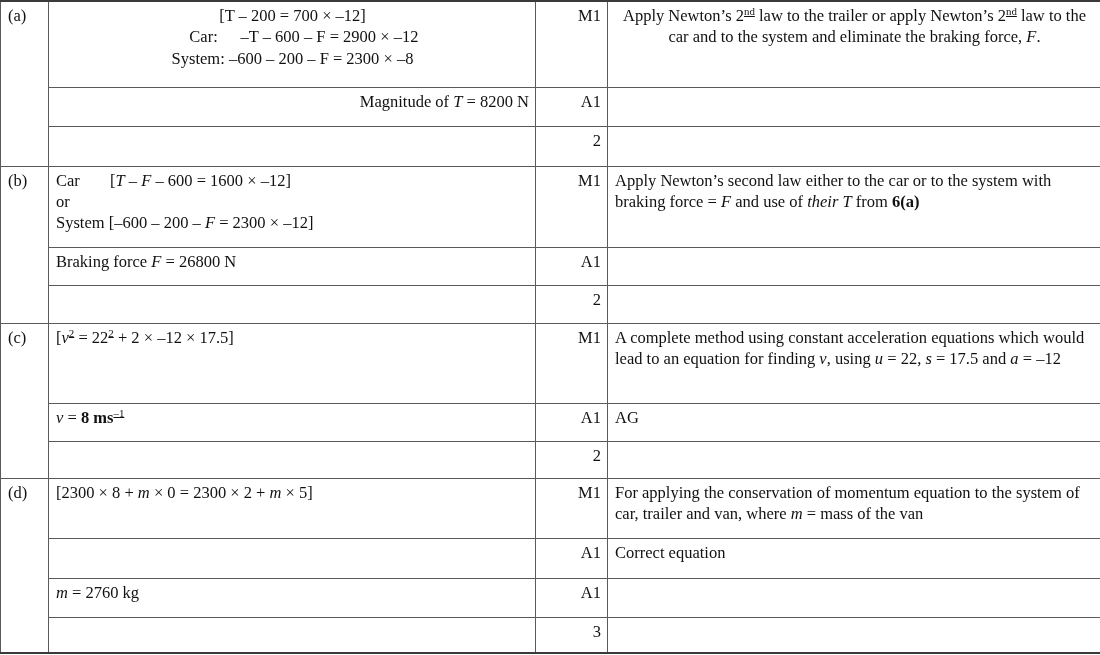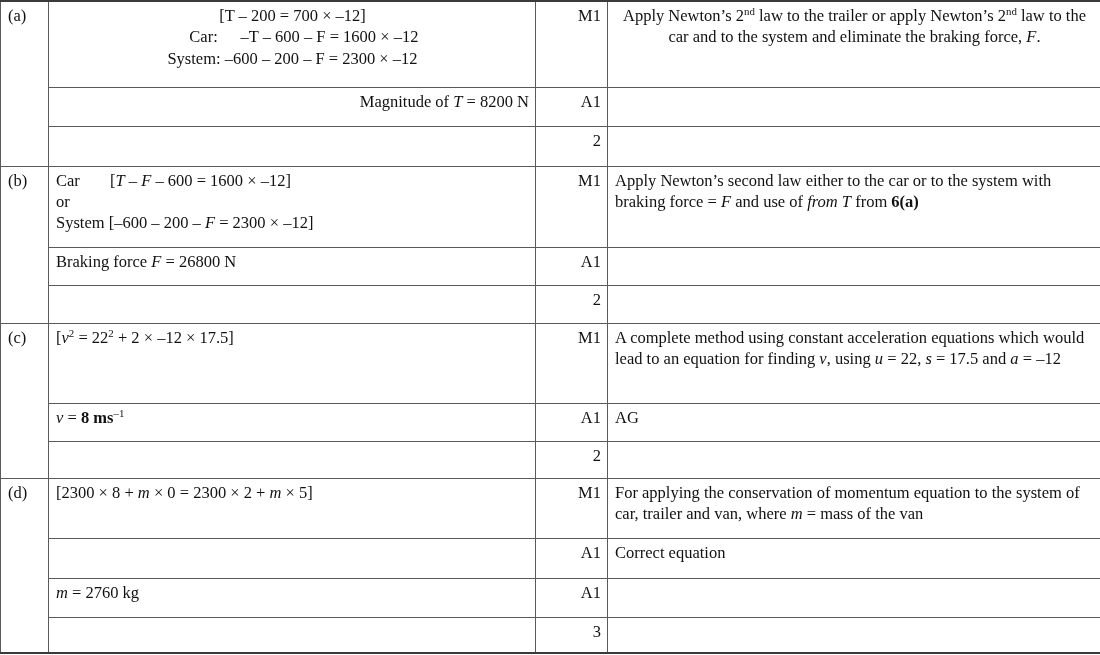--- a/index.html
+++ b/index.html
@@ -91,21 +91,21 @@
   .h-c2 { height: 38px; margin-top: 39px; }
   .h-c3 { height: 37px; }
 
   .h-d1 { height: 60px; }
   .h-d2 { height: 40px; }
   .h-d3 { height: 39px; }
   .h-d4 { height: 36px; }
 
   i, .it { font-style: italic; }
   b, .bd { font-weight: bold; }
-  sup { font-size: 0.66em; vertical-align: super; line-height: 0; }
+  sup { font-size: 0.66em; vertical-align: super; line-height: 0; text-decoration: underline; }
 
   .eqline { white-space: nowrap; }
   .indent-car { display: inline-block; width: 74px; }
   .indent-sys { display: inline-block; }
 </style>
 </head>
 <body>
 
 <div class="sheet">
 <table class="ms">
@@ -114,22 +114,22 @@
         <col class="c-work">
         <col class="c-mark">
         <col class="c-notes">
   </colgroup>
   <tbody>
 
   <tr>
     <td class="part" rowspan="3">(a)</td>
     <td class="work h-a1">
       <div class="eqline">[T – 200 = 700 × –12]</div>
-      <div class="eqline"><span class="indent-car">Car:</span><span>–T – 600 – F = 1600 × –12</span></div>
-      <div class="eqline"><span class="indent-sys">System:</span>&nbsp;<span>–600 – 200 – F = 2300 × –12</span></div>
+      <div class="eqline"><span class="indent-car">Car:</span><span>–T – 600 – F = 2900 × –12</span></div>
+      <div class="eqline"><span class="indent-sys">System:</span>&nbsp;<span>–600 – 200 – F = 2300 × –8</span></div>
     </td>
     <td class="mark h-a1">M1</td>
     <td class="notes h-a1">Apply Newton’s 2<sup>nd</sup> law to the trailer or apply Newton’s 2<sup>nd</sup> law to the car and to the system and eliminate the braking force, <i>F</i>.</td>
   </tr>
   <tr>
     <td class="work h-a2">Magnitude of <i>T</i> = 8200 N</td>
     <td class="mark h-a2">A1</td>
     <td class="notes h-a2"></td>
   </tr>
   <tr>
@@ -139,21 +139,21 @@
   </tr>
 
   <tr class="section-first">
     <td class="part" rowspan="3">(b)</td>
     <td class="work h-b1">
       <div class="eqline"><span style="display:inline-block;width:54px">Car</span><span>[<i>T</i> – <i>F</i> – 600 = 1600 × –12]</span></div>
       <div class="eqline">or</div>
       <div class="eqline"><span>System</span> <span>[–600 – 200 – <i>F</i> = 2300 × –12]</span></div>
     </td>
     <td class="mark h-b1">M1</td>
-    <td class="notes h-b1">Apply Newton’s second law either to the car or to the system with braking force = <i>F</i> and use of <i>from T</i> from <b>6(a)</b></td>
+    <td class="notes h-b1">Apply Newton’s second law either to the car or to the system with braking force = <i>F</i> and use of <i>their T</i> from <b>6(a)</b></td>
   </tr>
   <tr>
     <td class="work h-b2">Braking force <i>F</i> = 26800 N</td>
     <td class="mark h-b2">A1</td>
     <td class="notes h-b2"></td>
   </tr>
   <tr>
     <td class="work h-b3"></td>
     <td class="mark h-b3">2</td>
     <td class="notes h-b3"></td>

